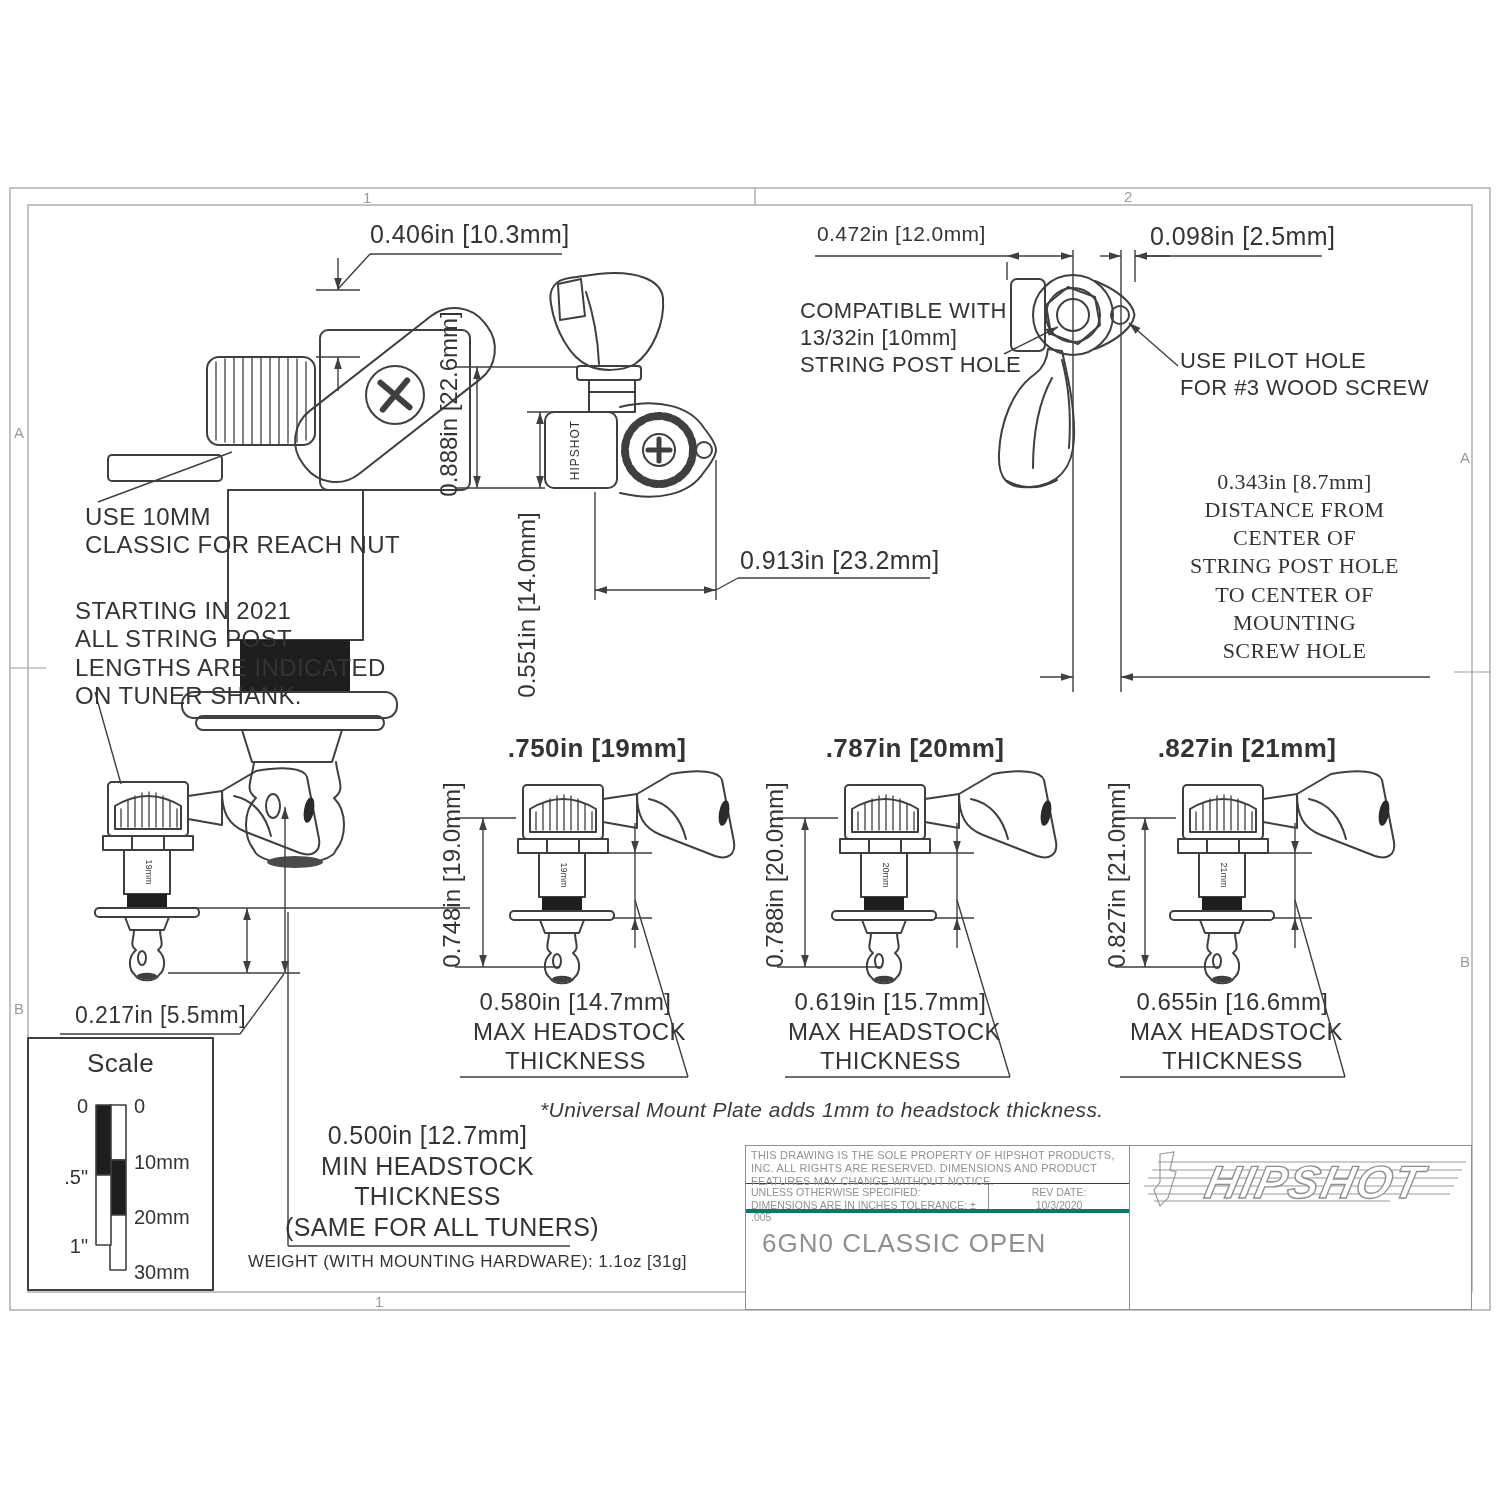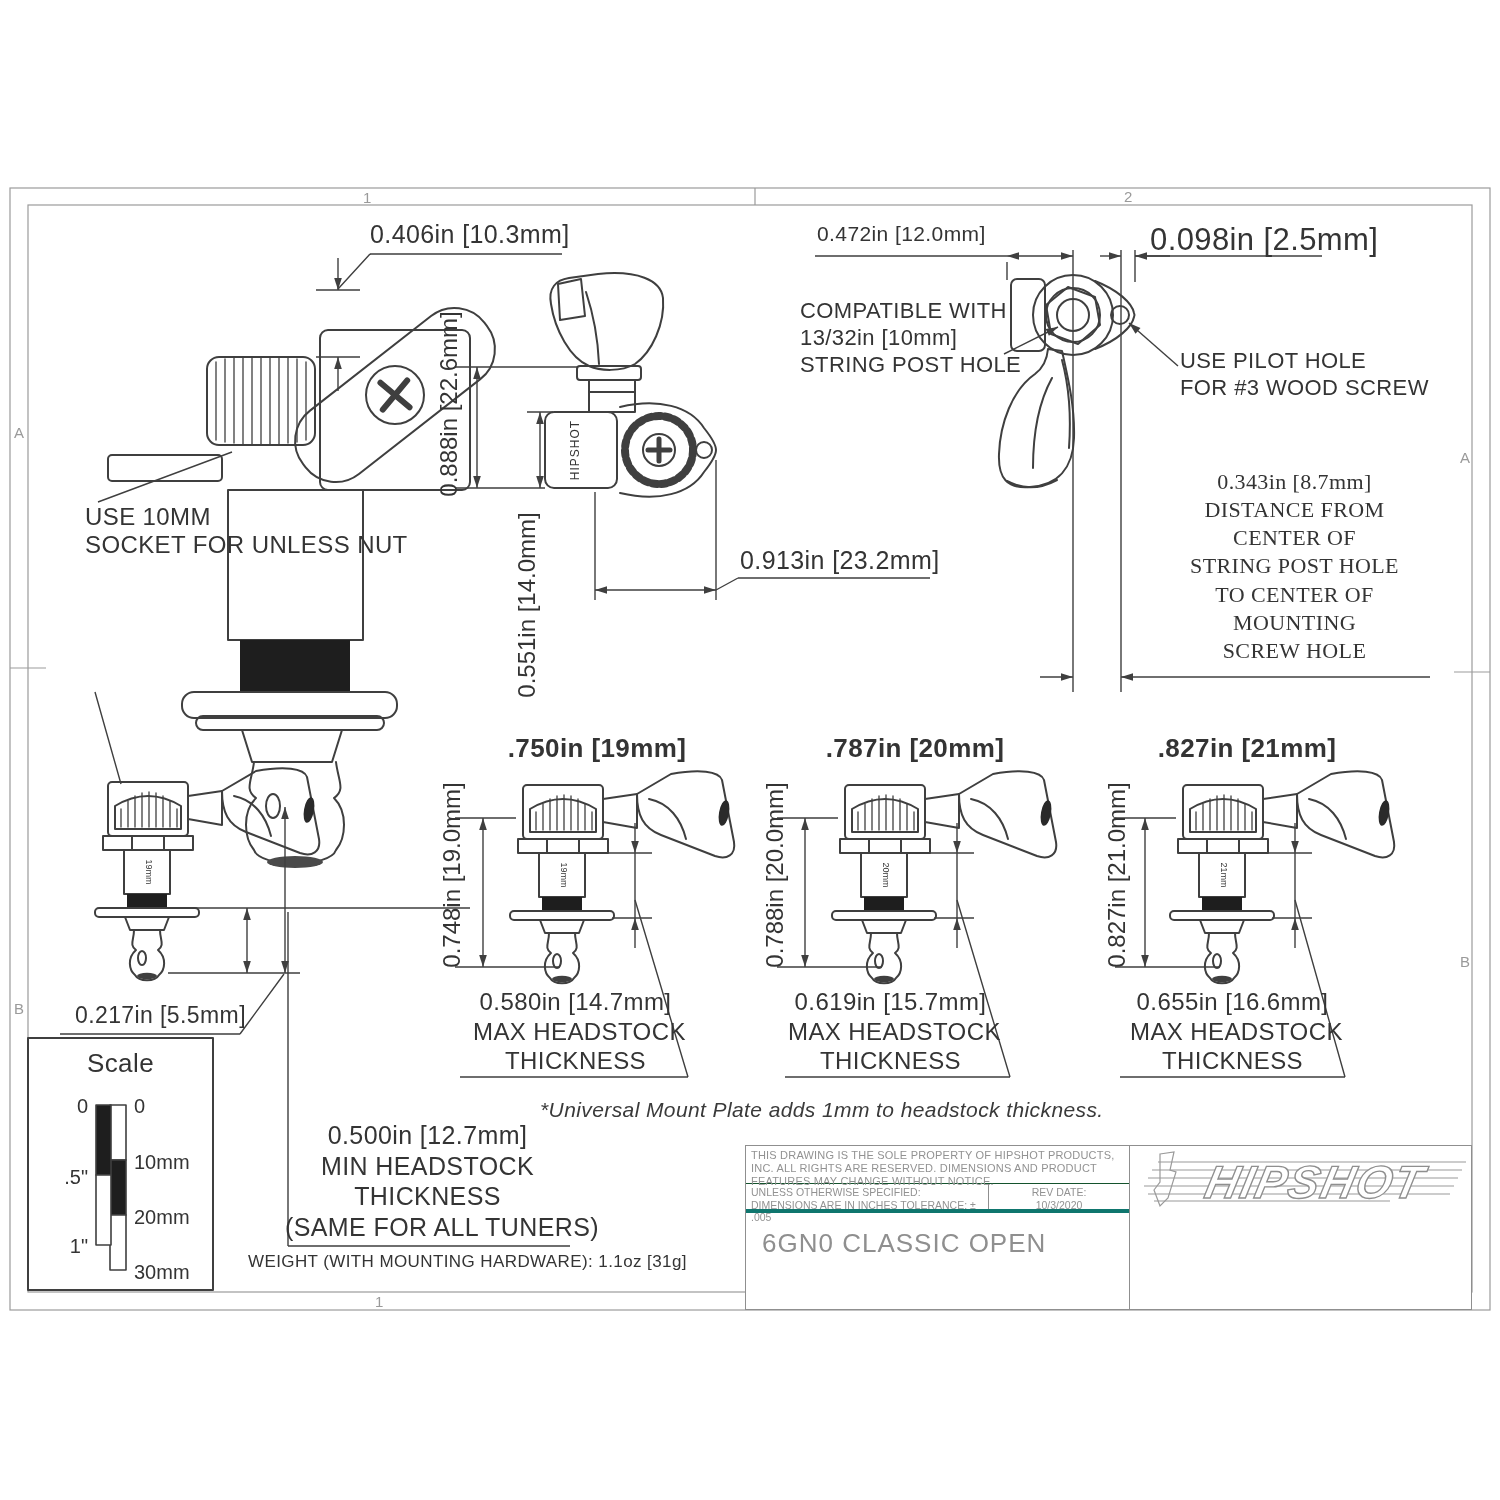--- a/index.html
+++ b/index.html
@@ -209,27 +209,33 @@
       <text x="134" y="1224">20mm</text>
       <text x="134" y="1279">30mm</text>
     </g>
   </g>
 </svg>
 
 <div class="t" style="left:370px;top:220px;font-size:25px;">0.406in [10.3mm]</div>
 
 <div class="t" style="left:85px;top:503px;font-size:24px;line-height:1.18;">
   <div>USE 10MM</div>
-  <div>SOCKET FOR UNLESS NUT</div>
-</div>
-
+  <div>CLASSIC FOR REACH NUT</div>
+</div>
+
+<div class="t" style="left:75px;top:597px;font-size:24px;line-height:1.18;">
+  <div>STARTING IN 2021</div>
+  <div>ALL STRING POST</div>
+  <div>LENGTHS ARE INDICATED</div>
+  <div>ON TUNER SHANK.</div>
+</div>
 
 <div class="t" style="left:740px;top:546px;font-size:25px;">0.913in [23.2mm]</div>
 <div class="t" style="left:817px;top:222px;font-size:21px;">0.472in [12.0mm]</div>
-<div class="t" style="left:1150px;top:222px;font-size:31px;">0.098in [2.5mm]</div>
+<div class="t" style="left:1150px;top:222px;font-size:25px;">0.098in [2.5mm]</div>
 
 <div class="t" style="left:800px;top:298px;font-size:22px;line-height:1.22;">
   <div>COMPATIBLE WITH</div>
   <div>13/32in [10mm]</div>
   <div>STRING POST HOLE</div>
 </div>
 
 <div class="t" style="left:1180px;top:348px;font-size:22px;line-height:1.22;">
   <div>USE PILOT HOLE</div>
   <div>FOR #3 WOOD SCREW</div>

